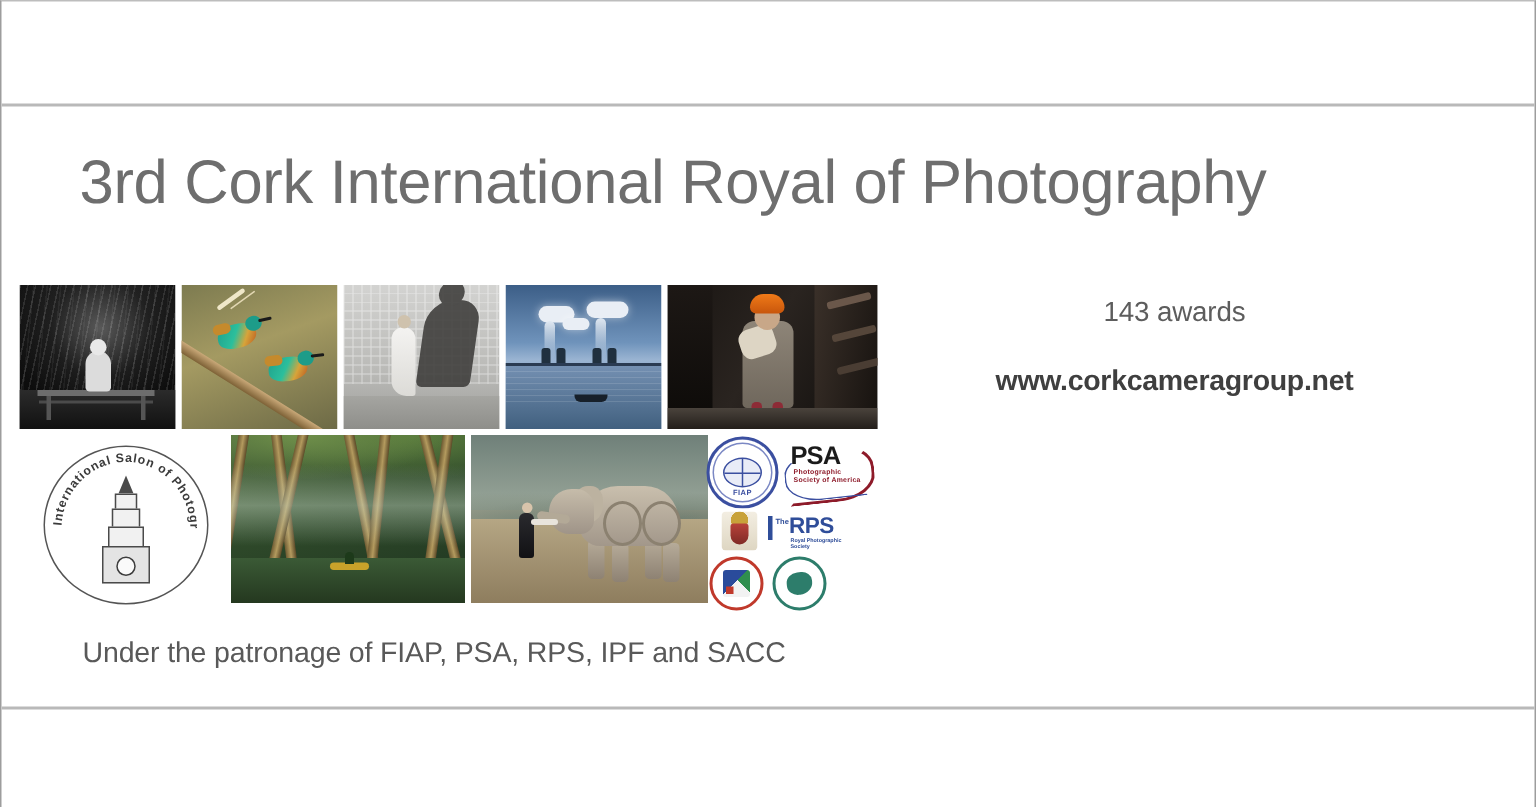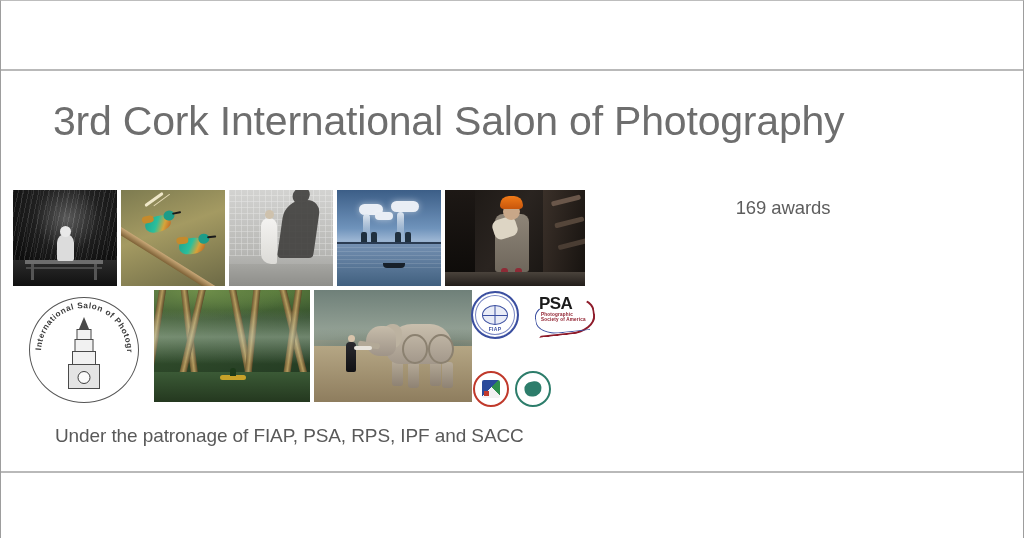--- a/index.html
+++ b/index.html
@@ -430,21 +430,21 @@
   .logo-fiap .globe:after {
     content: ""; position: absolute; left: 0; right: 0; top: 50%; height: 1px;
     background: #3b4fa0;
   }
   .logo-fiap .fl {
     position: absolute; left: 50%; bottom: 5px; transform: translateX(-50%);
     font-size: 5px; font-weight: 700; color: #3b4fa0; letter-spacing: .3px;
   }
 
   
-  .logo-psa { left: 66px; top: 2px; width: 64px; height: 42px; }
+  .logo-psa { left: 54px; top: 2px; width: 64px; height: 42px; }
   .logo-psa .psa-text {
     position: absolute; left: 4px; top: 1px;
     font-size: 17px; font-weight: 700; color: #1b1b1b; letter-spacing: -0.6px;
   }
   .logo-psa .psa-sub {
     position: absolute; left: 6px; top: 19px; width: 46px;
     font-size: 4.6px; font-weight: 700; line-height: 5.2px;
     color: #8e1b2a; letter-spacing: .2px;
   }
   .logo-psa .swoosh {
@@ -560,21 +560,21 @@
   .right-col .line:last-child { margin-bottom: 0; }
 </style>
 </head>
 <body>
 
 <div class="page">
 
   <div class="rule rule-top"></div>
   <div class="rule rule-bottom"></div>
 
-  <div class="title">3rd Cork International Salon of Photography</div>
+  <div class="title">3rd Cork International Royal of Photography</div>
 
   <div class="mosaic">
 
     <div class="photo p1">
       <div class="scene">
         <div class="rainA"></div>
         <div class="rainB"></div>
         <div class="ground"></div>
         <div class="bench"></div>
         <div class="fig"></div>
@@ -705,29 +705,37 @@
       <div class="fl">FIAP</div>
     </div>
 
     <div class="logo logo-psa">
       <div class="swoosh"></div>
       <div class="swoosh2"></div>
       <div class="psa-text">PSA</div>
       <div class="psa-sub">Photographic Society of America</div>
     </div>
 
+    <div class="logo logo-rps">
+      <div class="crest"></div>
+      <div class="bar"></div>
+      <div class="the">The</div>
+      <div class="rps">RPS</div>
+      <div class="rps-sub">Royal Photographic Society</div>
+    </div>
 
     <div class="logo logo-ipf">
       <div class="pat"></div>
     </div>
 
     <div class="logo logo-sacc">
       <div class="map"></div>
     </div>
   </div>
 
   <div class="patronage">Under the patronage of FIAP, PSA, RPS, IPF and SACC</div>
 
   <div class="right-col">
-    <div class="line">169 awards</div>
+    <div class="line">143 awards</div>
+    <div class="line url">www.corkcameragroup.net</div>
   </div>
 
 </div>
 
 </body></html>

